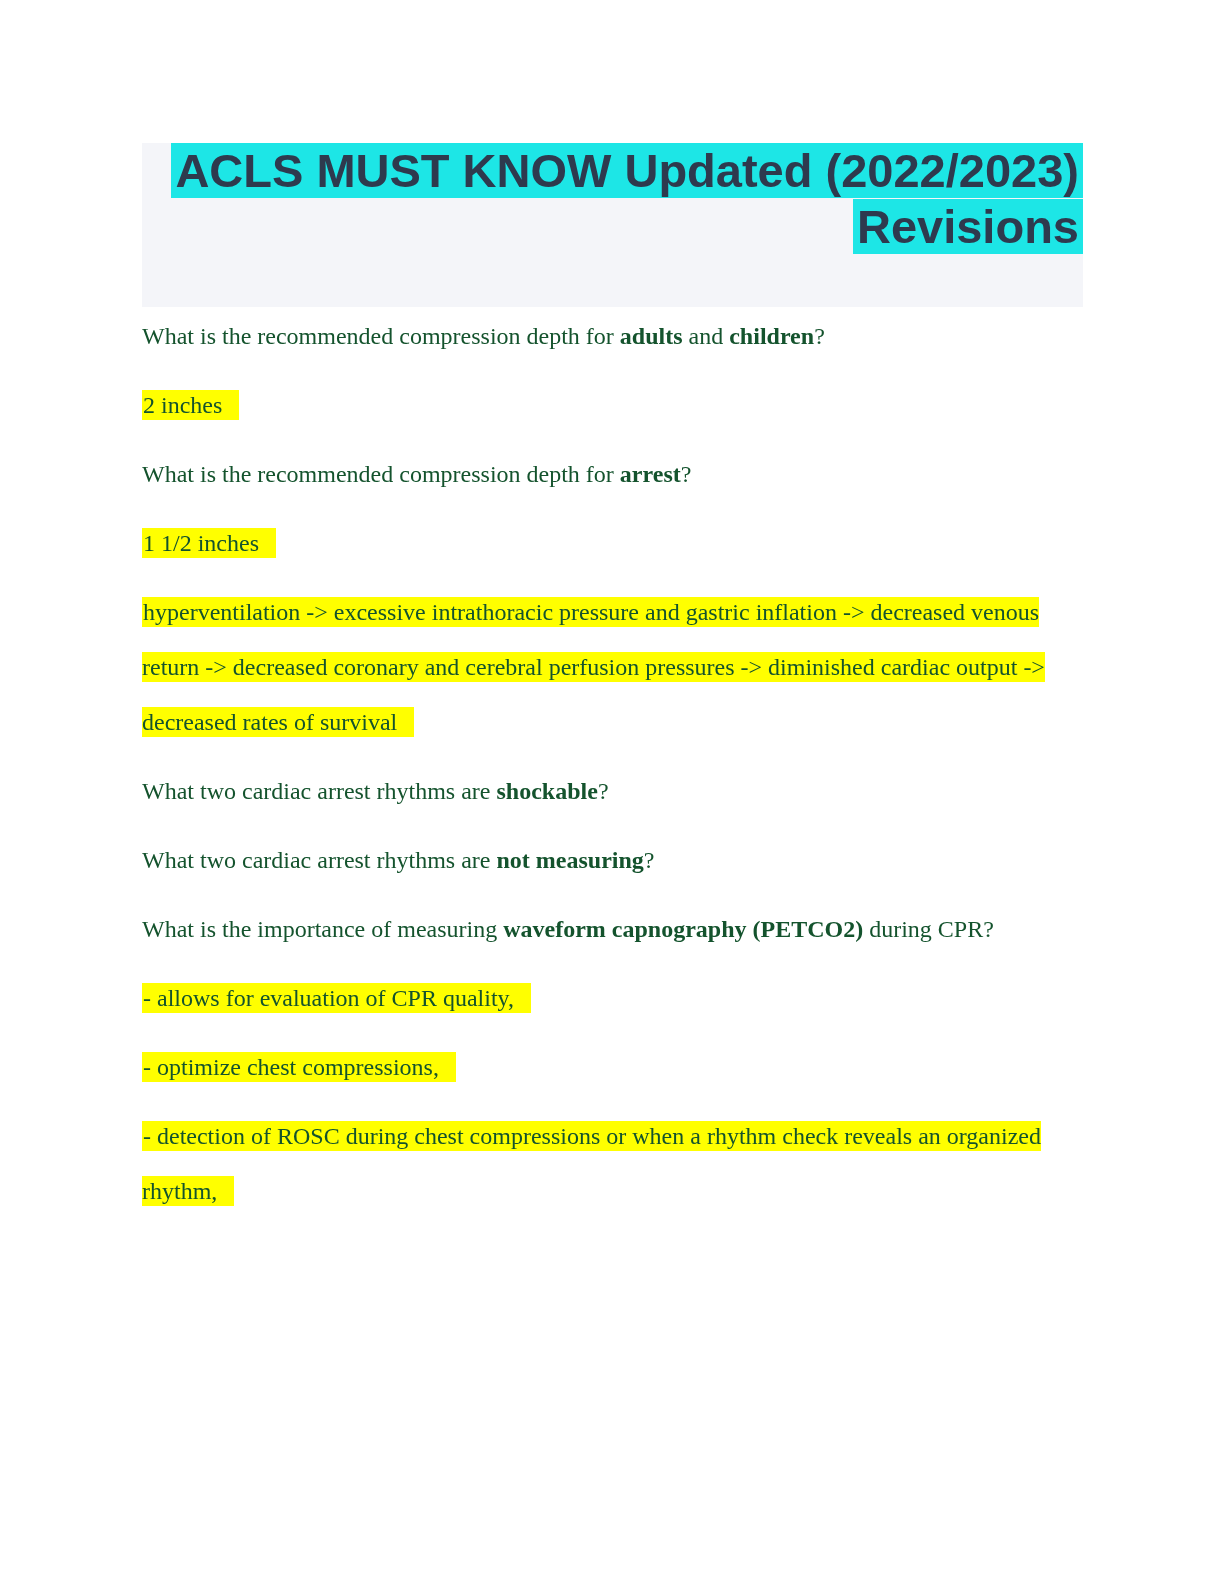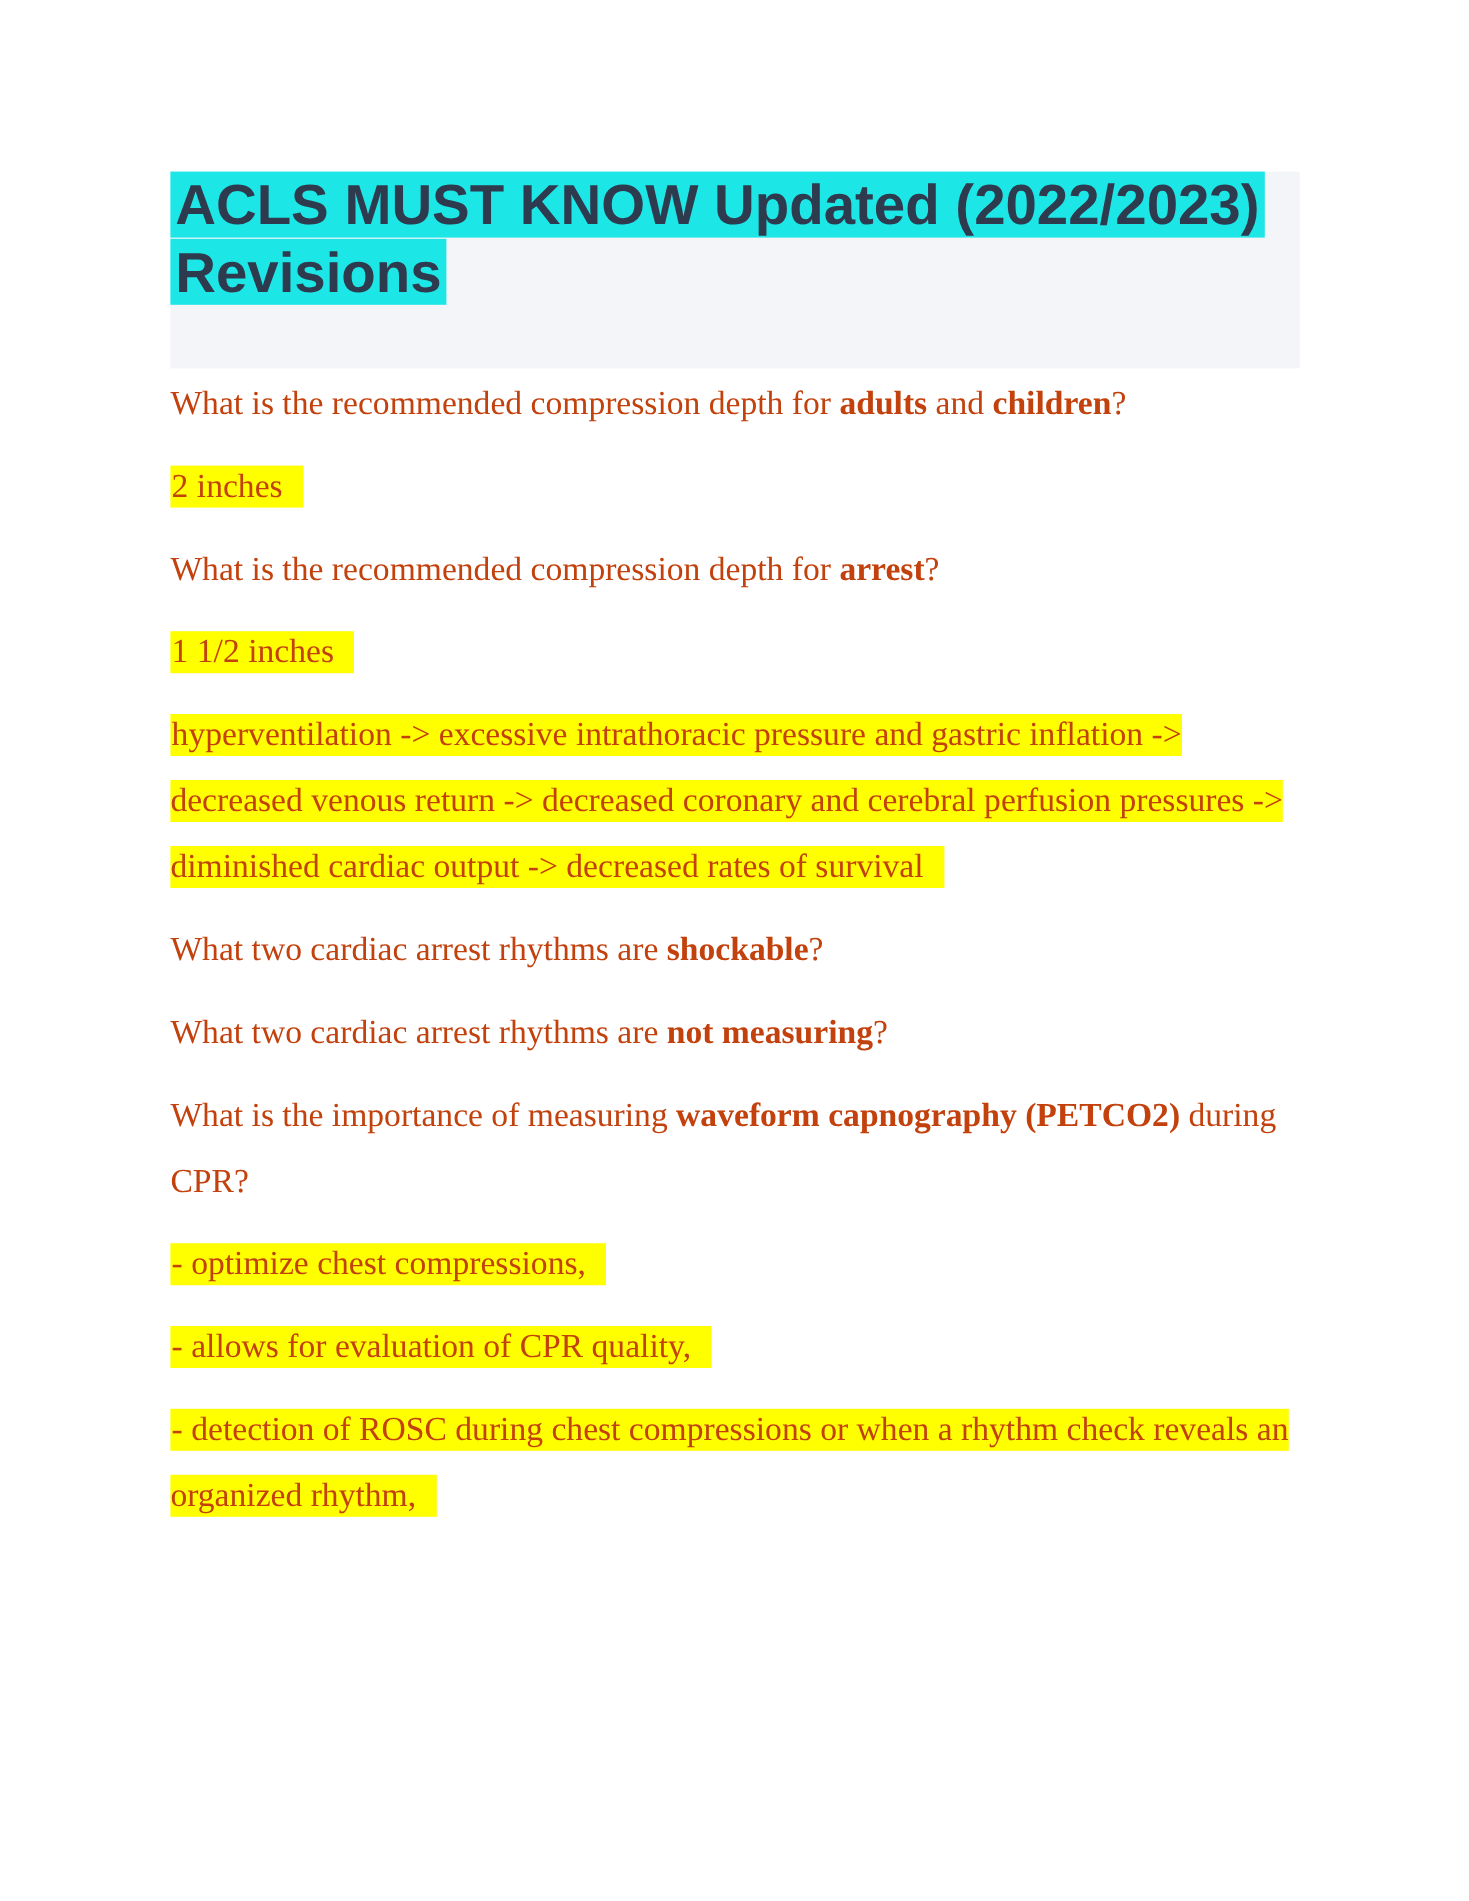--- a/index.html
+++ b/index.html
@@ -16,36 +16,36 @@
     overflow: hidden;
     background: #ffffff;
   }
   .header-block {
     background: #f4f5f9;
     margin: 143px 141px 0 142px;
     padding: 0 0 52px 0;
   }
   .title {
     margin: 0;
-    text-align: left;
+    text-align: right;
     font-family: "Liberation Sans", sans-serif;
     font-weight: 700;
     font-size: 47px;
     line-height: 56px;
     color: #2e3a4e;
   }
   .title-hl {
     background: #1de6e6;
     color: inherit;
     padding: 1px 4px;
   }
   .qa-content {
     margin: 2px 141px 0 142px;
-    font-size: 28px;
-    color: #c2410c;
+    font-size: 24px;
+    color: #14532d;
   }
   .qa-content p {
     margin: 0 0 14px 0;
     line-height: 55px;
   }
   .q { font-weight: 400; }
   .q b { font-weight: 700; }
   .a mark {
     background: #ffff00;
     color: inherit;
@@ -76,21 +76,21 @@
     <p class="a"><mark>hyperventilation -&gt; excessive intrathoracic pressure and gastric inflation -&gt; decreased venous return -&gt; decreased coronary and cerebral perfusion pressures -&gt; diminished cardiac output -&gt; decreased rates of survival</mark></p>
 
     <p class="q"><span>What two cardiac arrest rhythms are </span><b>shockable</b><span>?</span></p>
 
 
     <p class="q"><span>What two cardiac arrest rhythms are </span><b>not measuring</b><span>?</span></p>
 
 
     <p class="q"><span>What is the importance of measuring </span><b>waveform capnography (PETCO2)</b><span> during CPR?</span></p>
 
+    <p class="a"><mark>- allows for evaluation of CPR quality,</mark></p>
+
     <p class="a"><mark>- optimize chest compressions,</mark></p>
-
-    <p class="a"><mark>- allows for evaluation of CPR quality,</mark></p>
 
     <p class="a"><mark>- detection of ROSC during chest compressions or when a rhythm check reveals an organized rhythm,</mark></p>
 
   </main>
 
 </div>
 
 </body></html>

